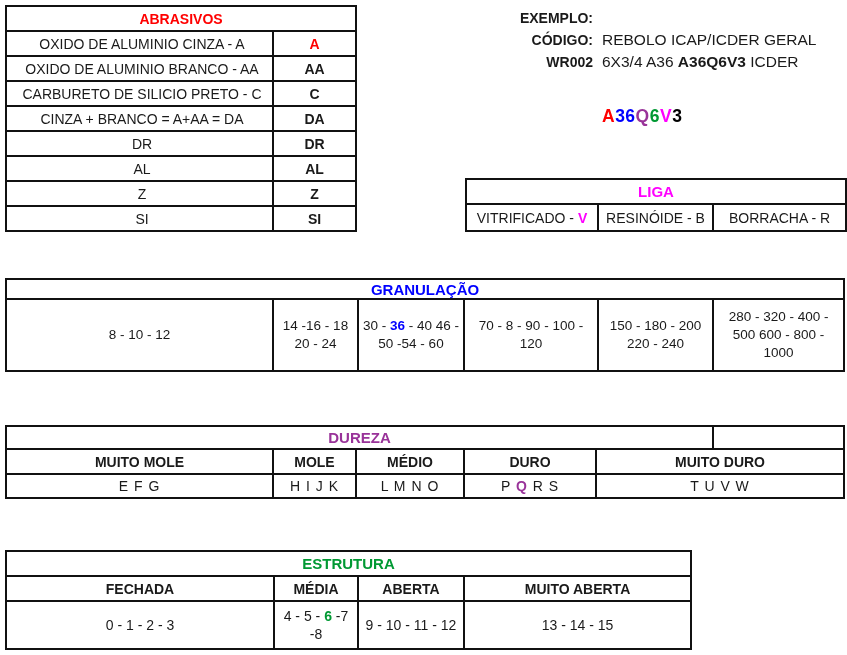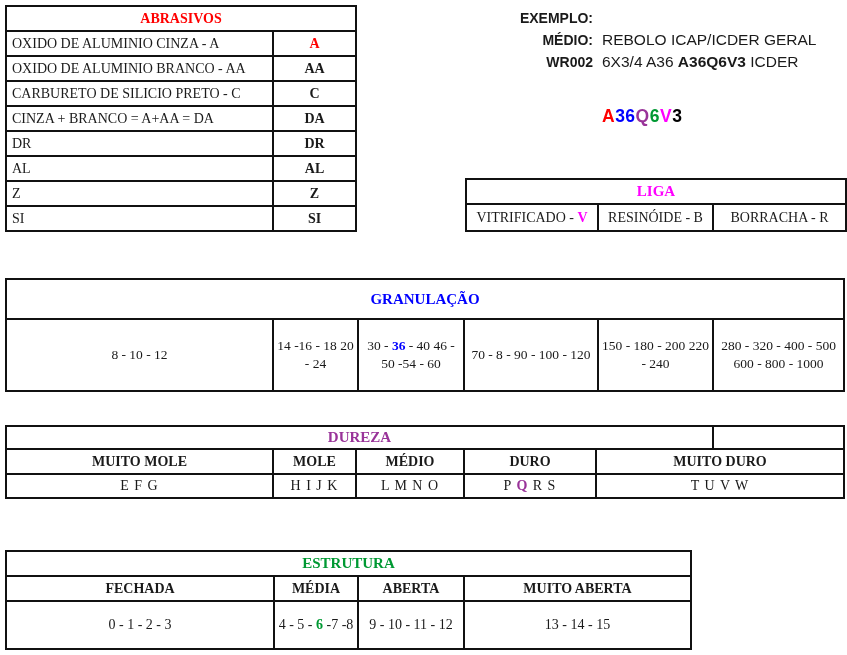--- a/index.html
+++ b/index.html
@@ -16,27 +16,26 @@
     border-collapse: collapse;
     table-layout: fixed;
     background: #ffffff;
   }
   td, th {
     border: 2px solid #111111;
     text-align: center;
     vertical-align: middle;
     font-weight: normal;
     overflow: hidden;
-    font-family: Liberation Serif, serif;
   }
   .ttl { font-size: 15px; font-weight: bold; }
   
   #abrasivos { left: 5px; top: 5px; width: 350px; }
   #abrasivos td { height: 25px; font-size: 14px; }
-  #abrasivos td.name { text-align: left; padding-left: 5px; }
+  #abrasivos td.name { text-align: center; padding-left: 5px; }
   #abrasivos td.code { font-weight: bold; }
   
   #exemplo { left: 497px; top: 8px; width: 345px; }
   .ex-grid {
     display: grid;
     grid-template-columns: 96px 1fr;
     column-gap: 9px;
     row-gap: 2px;
     align-items: baseline;
   }
@@ -46,21 +45,21 @@
     left: 602px; top: 106px;
     font-size: 17.5px; font-weight: bold;
     letter-spacing: 0.5px;
   }
   
   #liga { left: 465px; top: 178px; width: 380px; }
   #liga td.hdr { height: 25px; }
   #liga td.val { height: 27px; font-size: 14px; }
   
   #granulacao { left: 5px; top: 278px; width: 838px; }
-  #granulacao td.hdr { height: 40px; }
+  #granulacao td.hdr { height: 20px; }
   #granulacao td.colhdr { height: 25px; font-size: 14px; font-weight: bold; }
   #granulacao td.val { height: 72px; font-size: 13.5px; line-height: 18px; padding: 0 2px; }
   
   #dureza { left: 5px; top: 425px; width: 838px; }
   #dureza td.hdr { height: 23px; margin-left: 12px; }
   #dureza td.colhdr { height: 25px; font-size: 14px; font-weight: bold; }
   #dureza td.val { height: 24px; font-size: 14px; letter-spacing: 1px; }
   
   #estrutura { left: 5px; top: 550px; width: 685px; }
   #estrutura td.hdr { height: 25px; }
@@ -110,21 +109,21 @@
   <tr>
     <td class="name">SI</td>
     <td class="code"><span style="font-weight: bold;">SI</span></td>
   </tr>
 </tbody>
   </table>
 
 <div id="exemplo" class="abs ex-grid">
   <div class="ex-label">EXEMPLO:</div>
   <div class="ex-value"></div>
-  <div class="ex-label">MÉDIO:</div>
+  <div class="ex-label">CÓDIGO:</div>
   <div class="ex-value">REBOLO ICAP/ICDER GERAL</div>
   <div class="ex-label">WR002</div>
   <div class="ex-value"><span>6X3/4 A36 </span><span style="font-weight: bold;">A36Q6V3</span><span> ICDER</span></div>
 </div>
 
 <div id="color-code" class="abs"><span style="color: rgb(255, 0, 0); font-weight: bold;">A</span><span style="color: rgb(0, 0, 255); font-weight: bold;">36</span><span style="color: rgb(153, 51, 153); font-weight: bold;">Q</span><span style="color: rgb(0, 153, 51); font-weight: bold;">6</span><span style="color: rgb(255, 0, 255); font-weight: bold;">V</span><span style="color: rgb(0, 0, 0); font-weight: bold;">3</span></div>
 
 <table id="liga" class="abs">
   <colgroup>
       <col style="width:132px">

